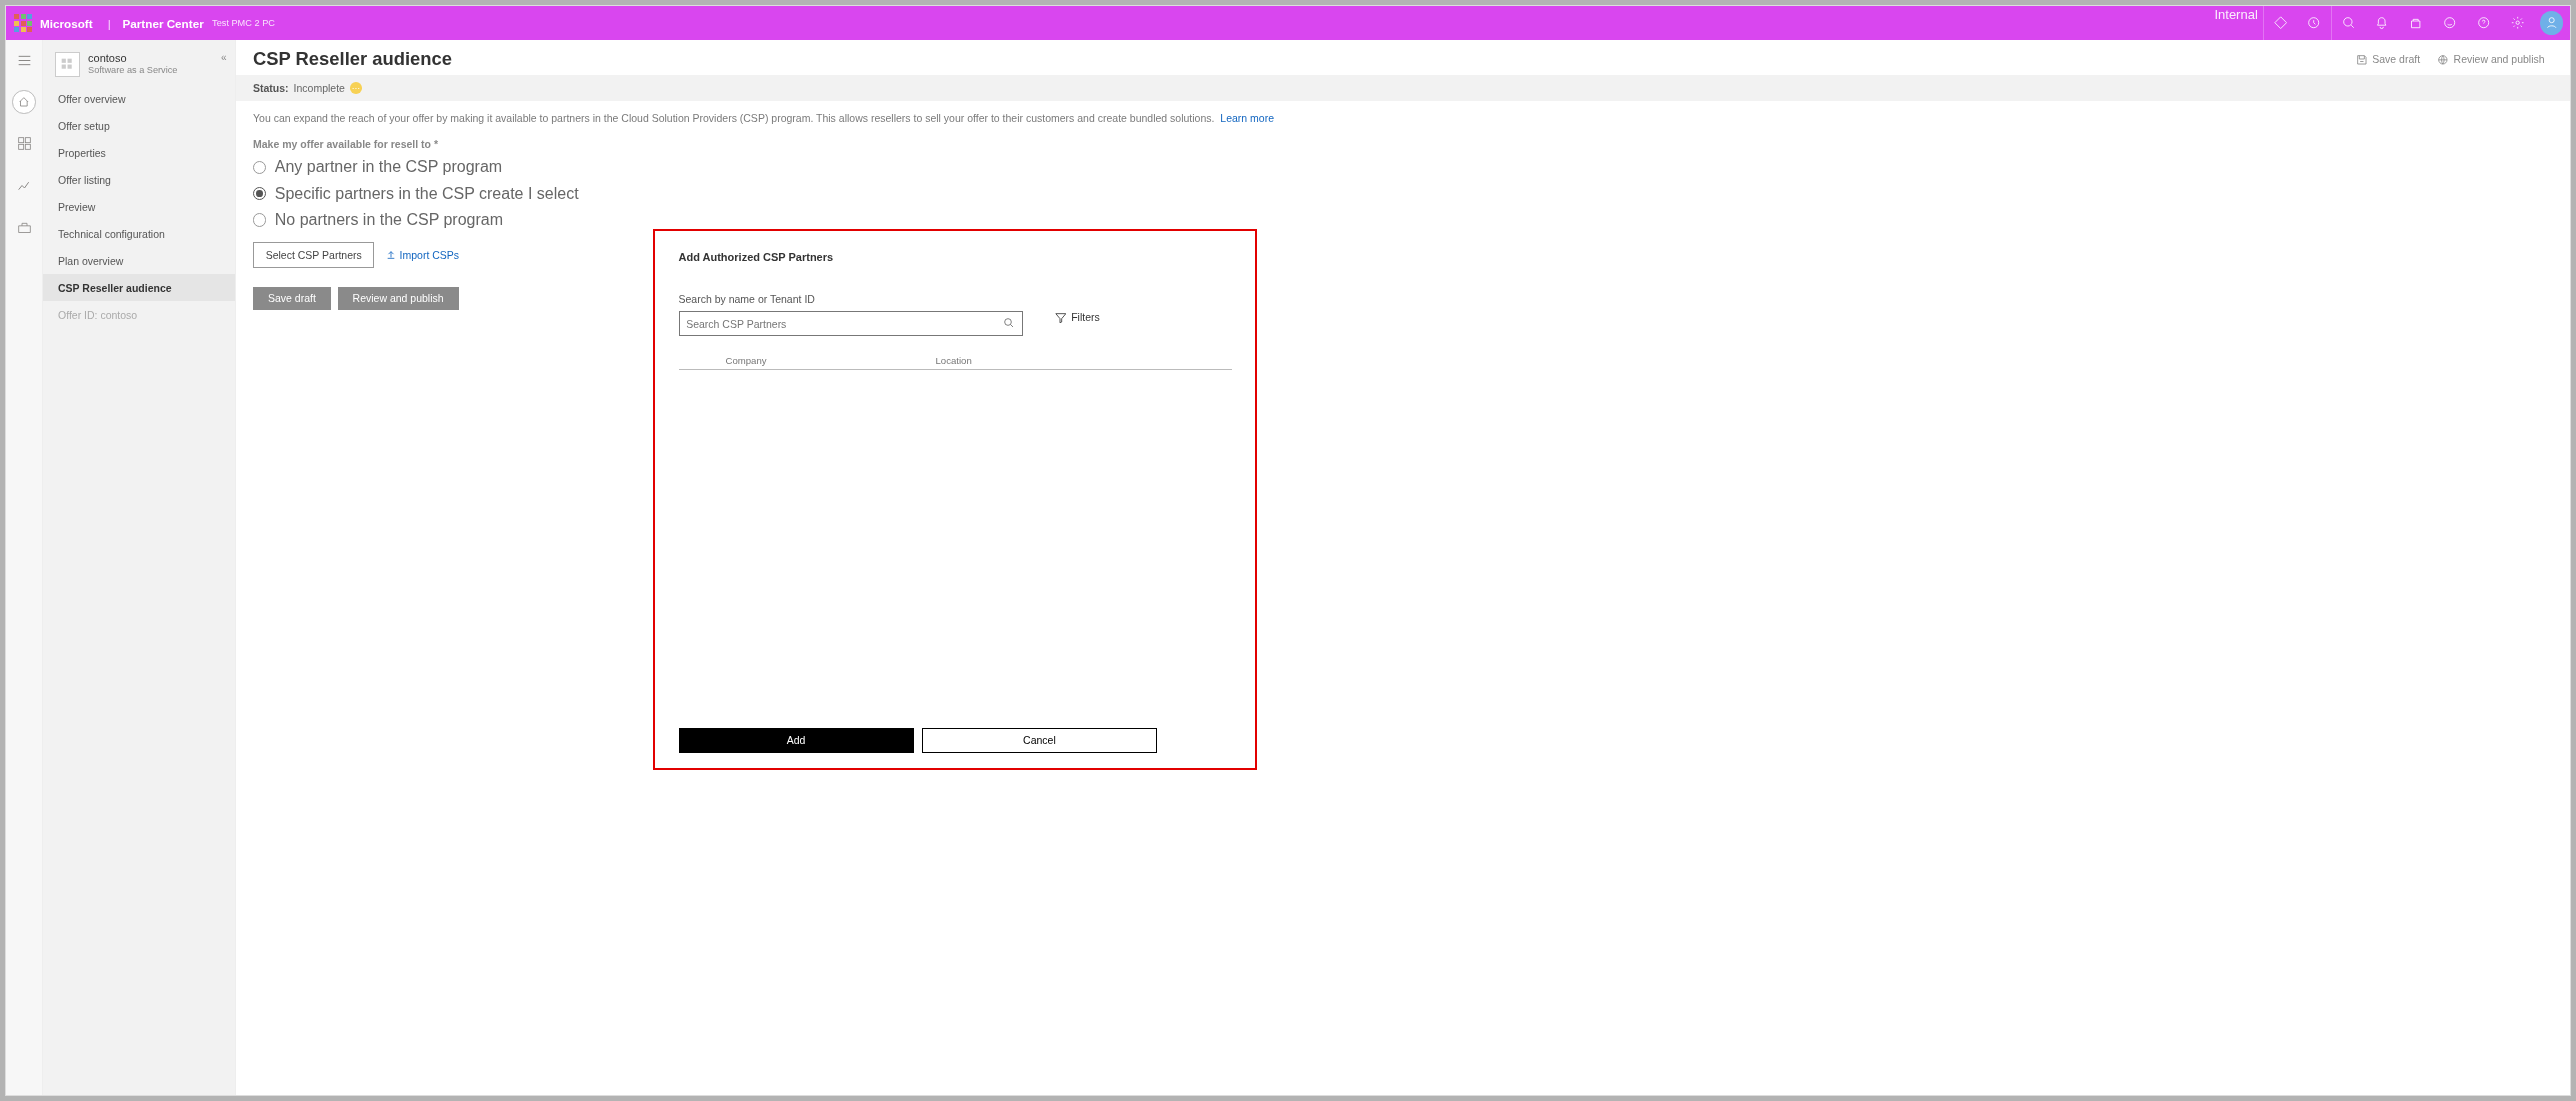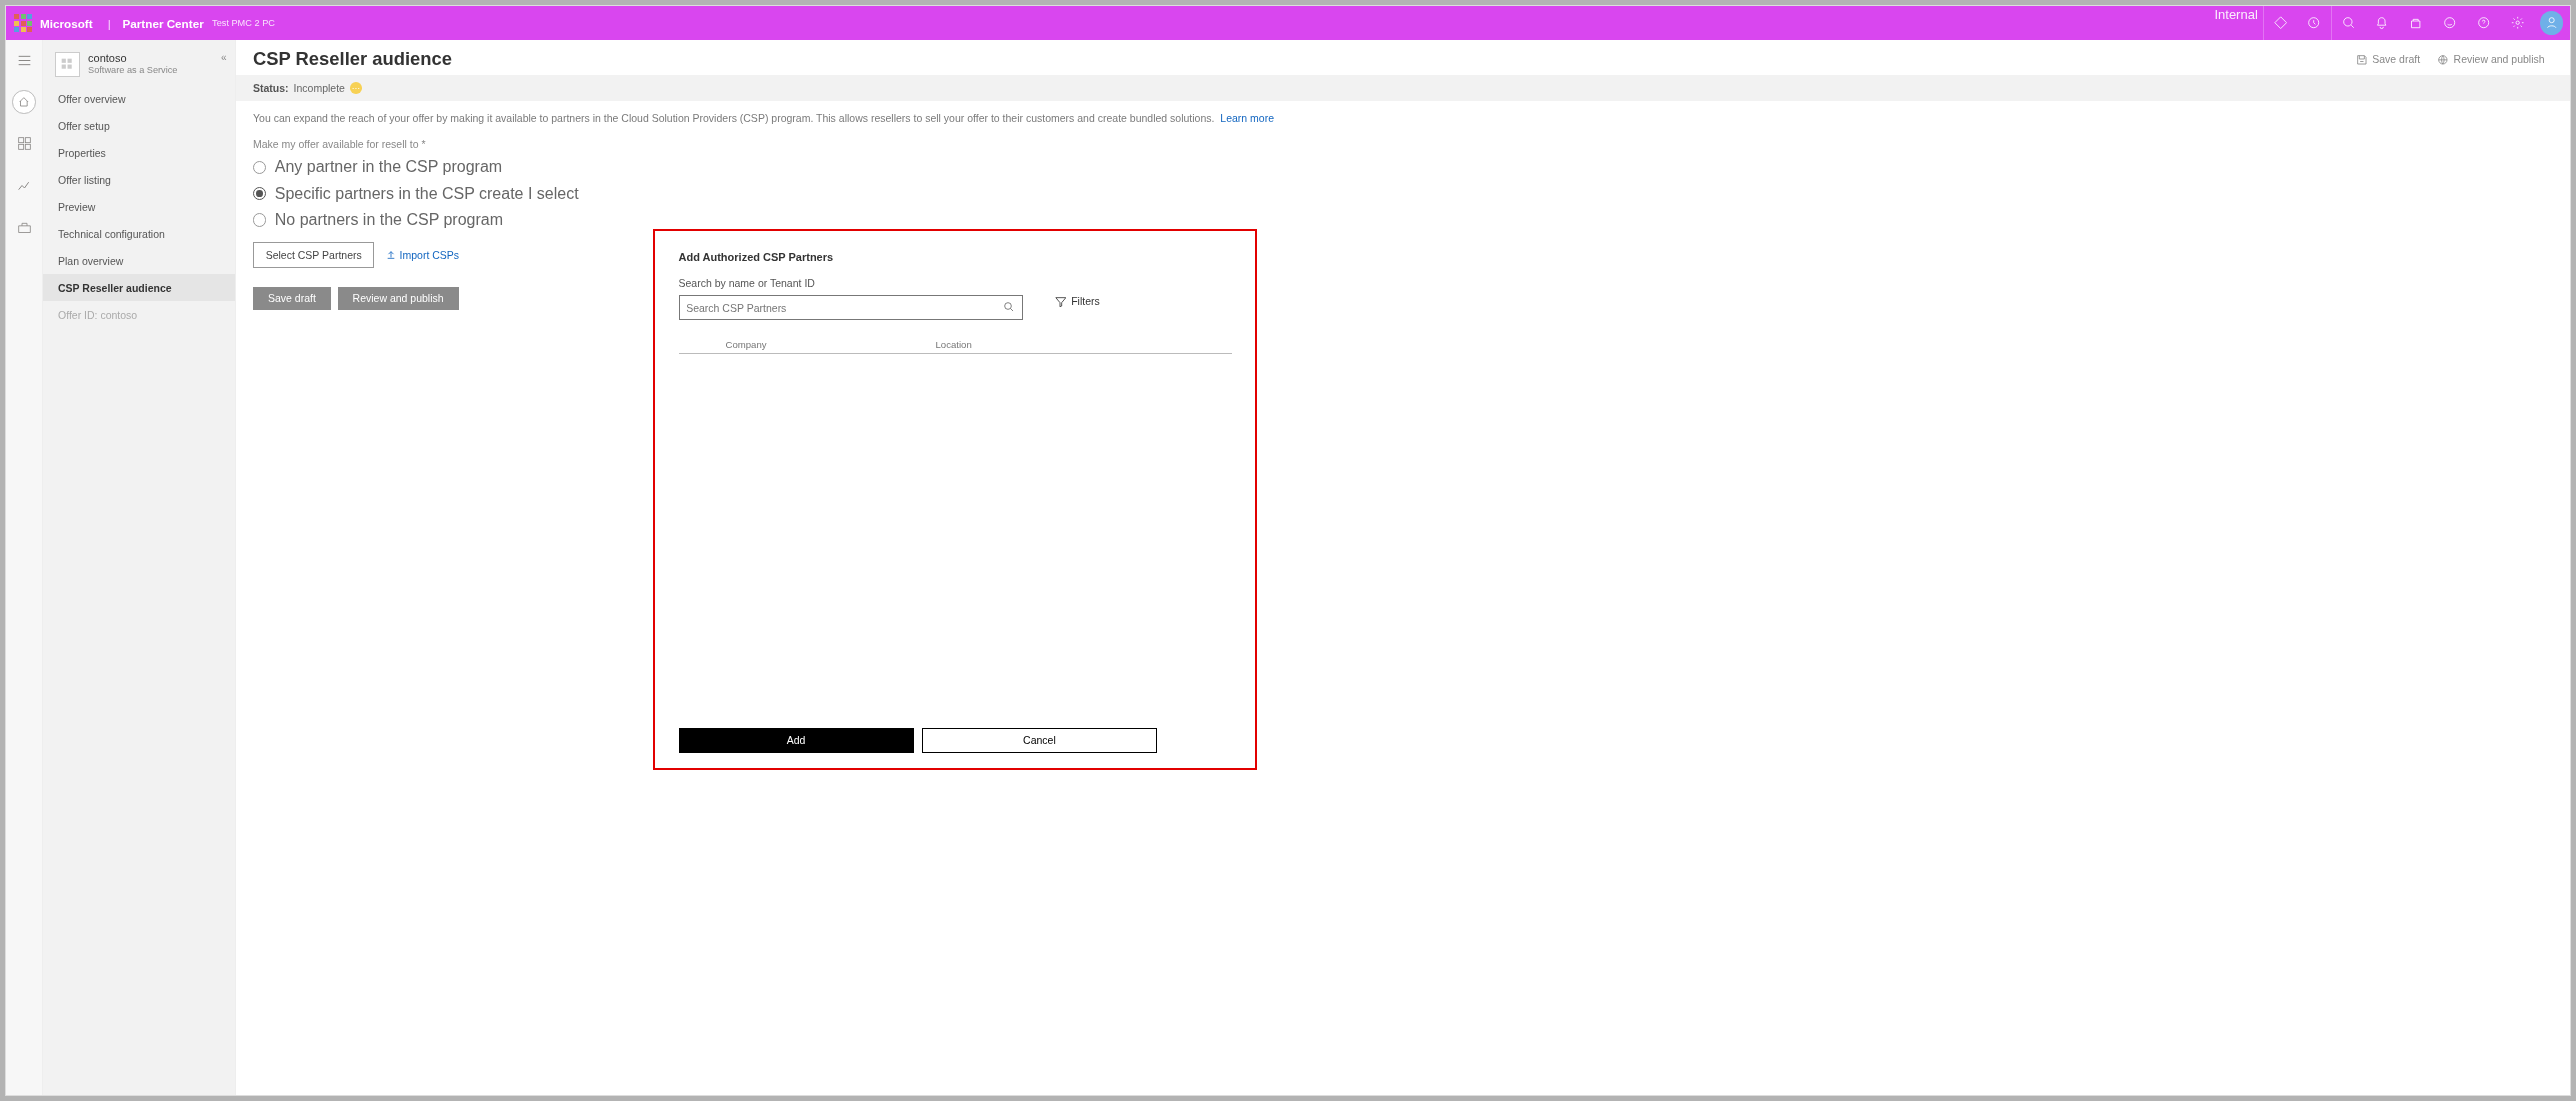--- a/index.html
+++ b/index.html
@@ -57,39 +57,39 @@
   .headeraction svg { stroke:#888; fill:none; }
 
   .statusbar { background:#f2f2f2; padding:6.7px 17px; font-size:10.5px; color:#666; display:flex; align-items:center; gap:5px; }
   .statusbar .label { font-weight:600; color:#555; }
   .status-icon { width:11.7px; height:11.7px; border-radius:50%; background:#f7d154; display:inline-flex; align-items:center; justify-content:center; font-size:8.4px; color:#fff; }
 
   .content { padding:11.7px 17px; position:relative; flex:1; }
   .helptext { color:#7a7a7a; font-size:10.5px; }
   .helptext a { color:#1366c0; text-decoration:none; }
 
-  .fieldlabel { color:#888; font-size:10.5px; margin-top:13.4px; }
+  .fieldlabel { color:#888; font-size:10.5px; margin-top:13.4px;font-weight:bold; }
   .radios { margin-top:8.4px; display:flex; flex-direction:column; gap:8.4px; }
   .radio { display:flex; align-items:center; gap:8.4px; color:#666; font-size:16px; }
   .radio .circle { width:13.4px; height:13.4px; border:0.8px solid #999; border-radius:50%; display:flex; align-items:center; justify-content:center; }
   .radio.selected .circle { border-color:#555; }
   .radio.selected .circle::after { content:""; width:6.7px; height:6.7px; border-radius:50%; background:#555; }
 
   .actionrow { margin-top:13.4px; display:flex; align-items:center; gap:11.7px; }
   .btn-outline { border:0.8px solid #999; background:#fff; color:#444; padding:5.9px 11.7px; font-size:10.5px; cursor:pointer; }
   .linkbtn { color:#1366c0; font-size:10.5px; display:flex; align-items:center; gap:3.4px; cursor:pointer; }
   .linkbtn svg { stroke:#1366c0; fill:none; }
 
   .footerbtns { margin-top:18.4px; display:flex; gap:6.7px; }
   .btn-solid { background:#8a8a8a; color:#fff; padding:5.9px 15px; font-size:10.5px; border:none; cursor:pointer; }
 
   
   .dialog { position:absolute; left:419px; top:130px; width:600px; height:537px; background:#fff; outline:2.5px solid #e20000; display:flex; flex-direction:column; padding:20px 23.5px 15px; }
   .dialog h2 { font-size:11px; font-weight:700; color:#333; }
-  .dialog .sub { font-size:10.5px; color:#555; margin-top:14px; }
+  .dialog .sub { font-size:10.5px; color:#555; margin-top:30px; }
   .dialog .searchrow { display:flex; align-items:flex-start; gap:32px; margin-top:6.7px; }
   .dialog .searchbox { flex:0 0 344px; height:25px; border:0.8px solid #777; display:flex; align-items:center; padding:0 6.7px; }
   .dialog .searchbox input { flex:1; border:none; outline:none; font-size:10.5px; color:#555; background:transparent; }
   .dialog .searchbox .sicon { color:#666; }
   .dialog .filters { display:flex; align-items:center; gap:5px; font-size:10.5px; color:#333; cursor:pointer; }
   .dialog .filters svg { stroke:#333; fill:none; }
   .dialog .tablehead { display:flex; margin-top:15px; border-bottom:0.8px solid #bbb; font-size:9.6px; color:#777; padding:3.4px 0; }
   .dialog .th-company { margin-left:47px; flex:0 0 210px; }
   .dialog .th-location { }
   .dialog .dialogbody { flex:1; }

